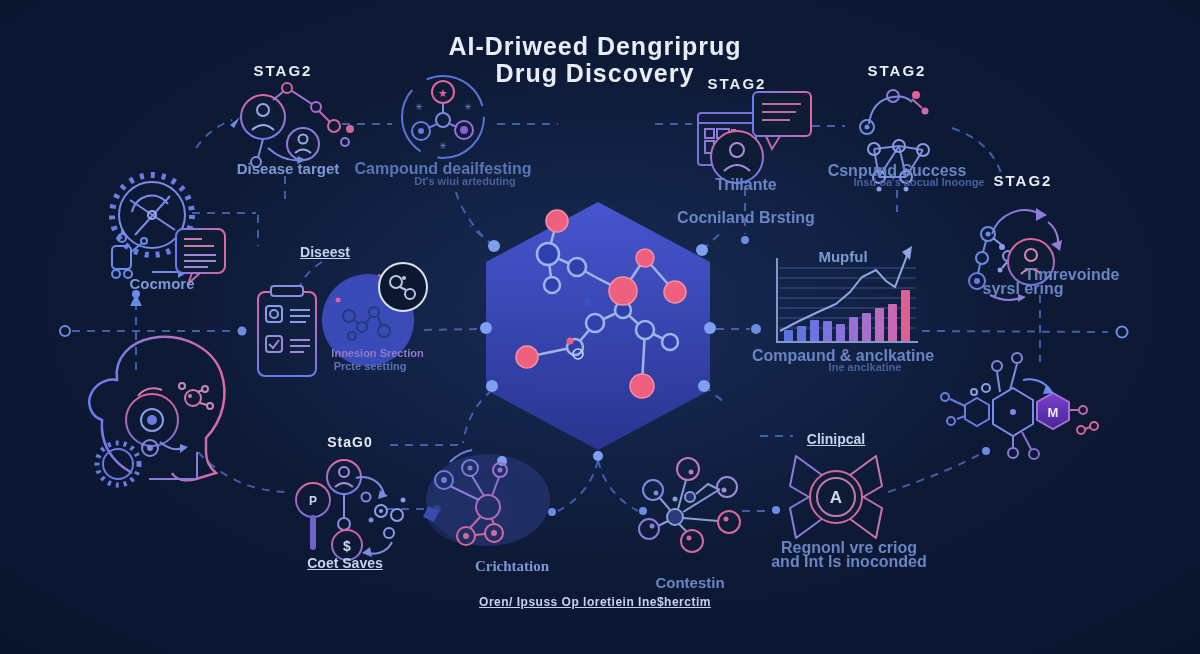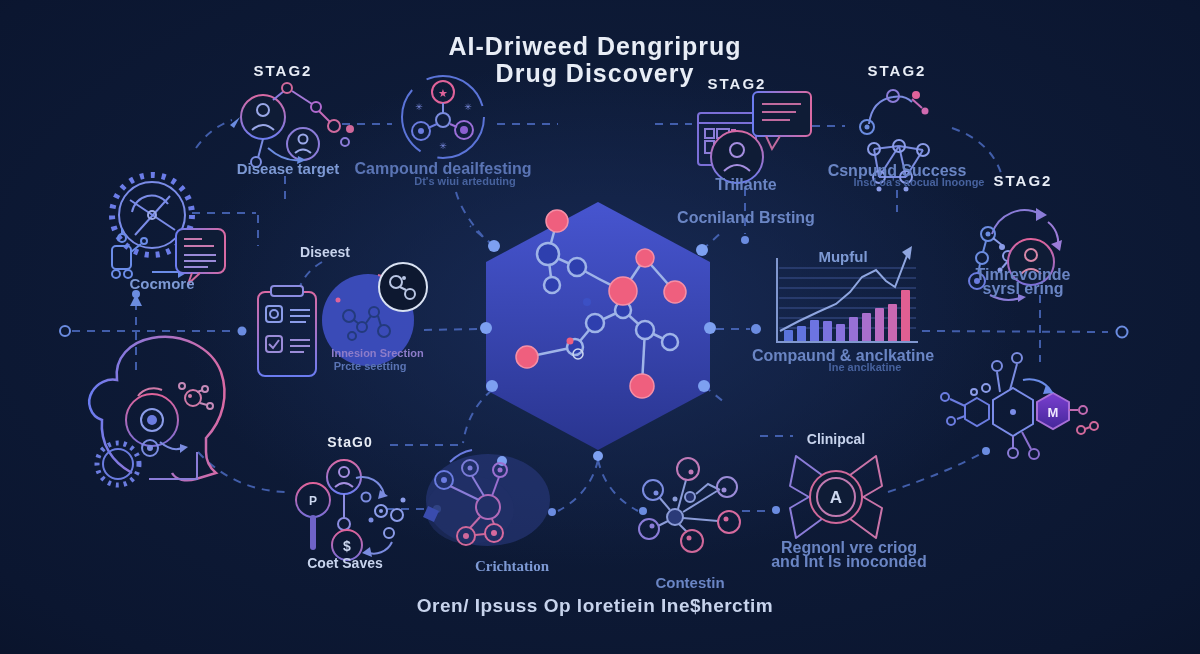--- a/index.html
+++ b/index.html
@@ -9,28 +9,28 @@
       radial-gradient(ellipse 700px 420px at 50% 48%, #182a55 0%, rgba(24,42,85,0) 60%),
       radial-gradient(ellipse 1400px 800px at 50% 45%, #101f3e 0%, #0b1630 55%, #070f22 80%, #040a18 100%);
     font-family:"Liberation Sans","DejaVu Sans",sans-serif;
   }
   svg.art{position:absolute;left:0;top:0;z-index:1;}
   .lbl{
     position:absolute;z-index:2;transform:translateX(-50%);
     font-weight:700;white-space:nowrap;text-align:center;line-height:1.1;
   }
   .fs25{font-size:25px;letter-spacing:1px;}
-  .fs17{font-size:19px;letter-spacing:.5px;text-align:right;}
+  .fs17{font-size:12px;letter-spacing:.5px;text-align:right;}
   .fs14{font-size:14px;}
   .fs13{font-size:15px;}
   .fs12{font-size:16px;}
   .fs11{font-size:11px;}
   .ls2{letter-spacing:2px;}
   .c-white{color:#e8edf6;}
-  .c-light{color:#c7d3ec;}
+  .c-light{color:#c7d3ec;text-decoration:underline;}
   .c-blue{color:#7d99d4;}
   .c-mid{color:#6a85c4;}
   .c-dim{color:#5a74b4;}
   .c-dim2{color:#47629e;margin-left:22px;}
   .c-purple{color:#8d7cc9;padding-left:15px;}
 </style>
 </head>
 <body>
 
 <div class="stage">
@@ -505,21 +505,21 @@
 <div class="lbl fs13 c-white ls2" style="left:1023px;top:173px;">STAG2</div>
 <div class="lbl fs14 c-white" style="left:350px;top:435px;letter-spacing:1px;">StaG0</div>
 
 <div class="lbl fs13 c-blue" style="left:288px;top:161px;">Disease target</div>
 <div class="lbl fs12 c-dim" style="left:443px;top:160px;">Campound deailfesting</div>
 <div class="lbl fs11 c-dim2" style="left:443px;top:175px;">Dt's wiui arteduting</div>
 <div class="lbl fs12 c-mid" style="left:746px;top:162px;margin-top:47px;">Cocniland Brsting</div>
 <div class="lbl fs12 c-mid" style="left:746px;top:176px;">Trillante</div>
 <div class="lbl fs12 c-mid" style="left:897px;top:162px;">Csnpund Success</div>
 <div class="lbl fs11 c-dim2" style="left:897px;top:176px;">Insd oa's aocual Inoonge</div>
-<div class="lbl fs12 c-mid" style="left:1023px;top:266px;">Timrevoinde</div>
+<div class="lbl fs12 c-mid" style="left:1072px;top:266px;">Timrevoinde</div>
 <div class="lbl fs12 c-mid" style="left:1023px;top:280px;">syrsl ering</div>
 <div class="lbl fs13 c-blue" style="left:162px;top:276px;">Cocmore</div>
 <div class="lbl fs14 c-light" style="left:325px;top:245px;">Diseest</div>
 <div class="lbl fs11 c-purple" style="left:370px;top:347px;">Innesion Srection</div>
 <div class="lbl fs11 c-dim" style="left:370px;top:360px;">Prcte seetting</div>
 <div class="lbl fs13 c-blue" style="left:843px;top:249px;">Mupful</div>
 <div class="lbl fs12 c-mid" style="left:843px;top:347px;">Compaund &amp; anclkatine</div>
 <div class="lbl fs11 c-dim2" style="left:843px;top:361px;">Ine anclkatine</div>
 <div class="lbl fs14 c-light" style="left:345px;top:556px;">Coet Saves</div>
 <div class="lbl fs13 c-blue" style="left:512px;top:558px;font-family:Liberation Serif, serif;">Crichtation</div>

